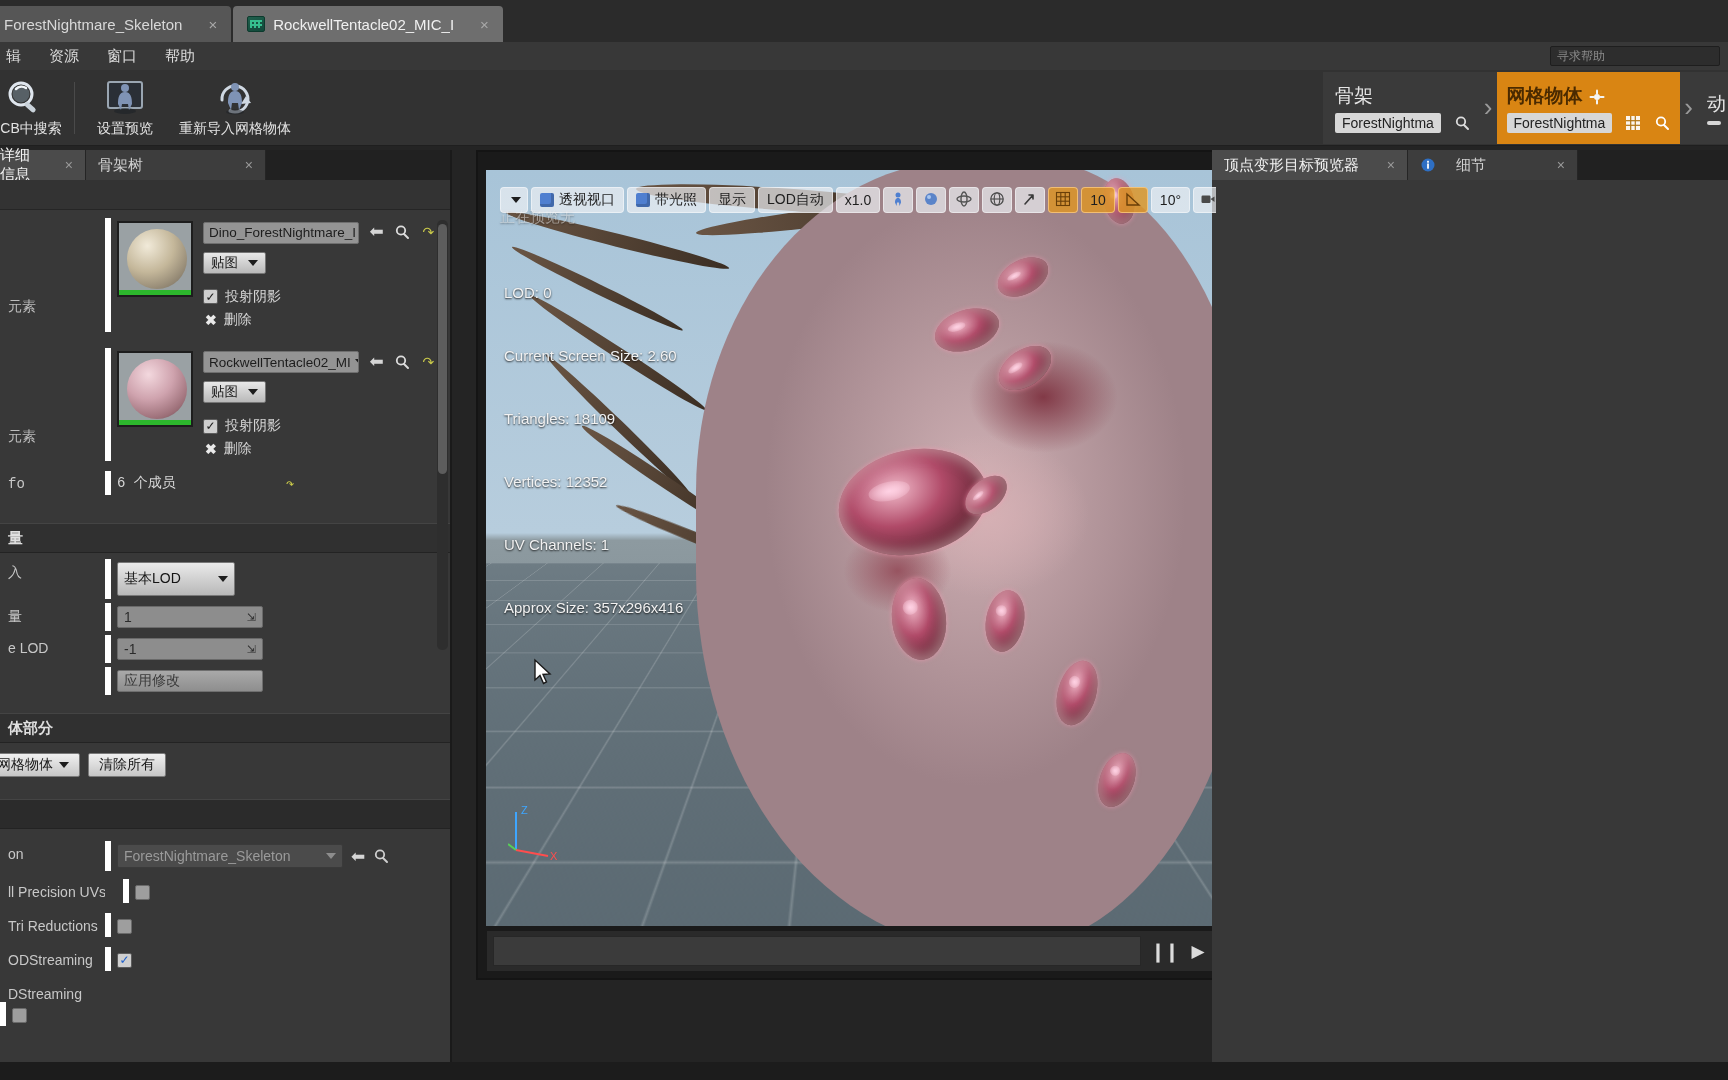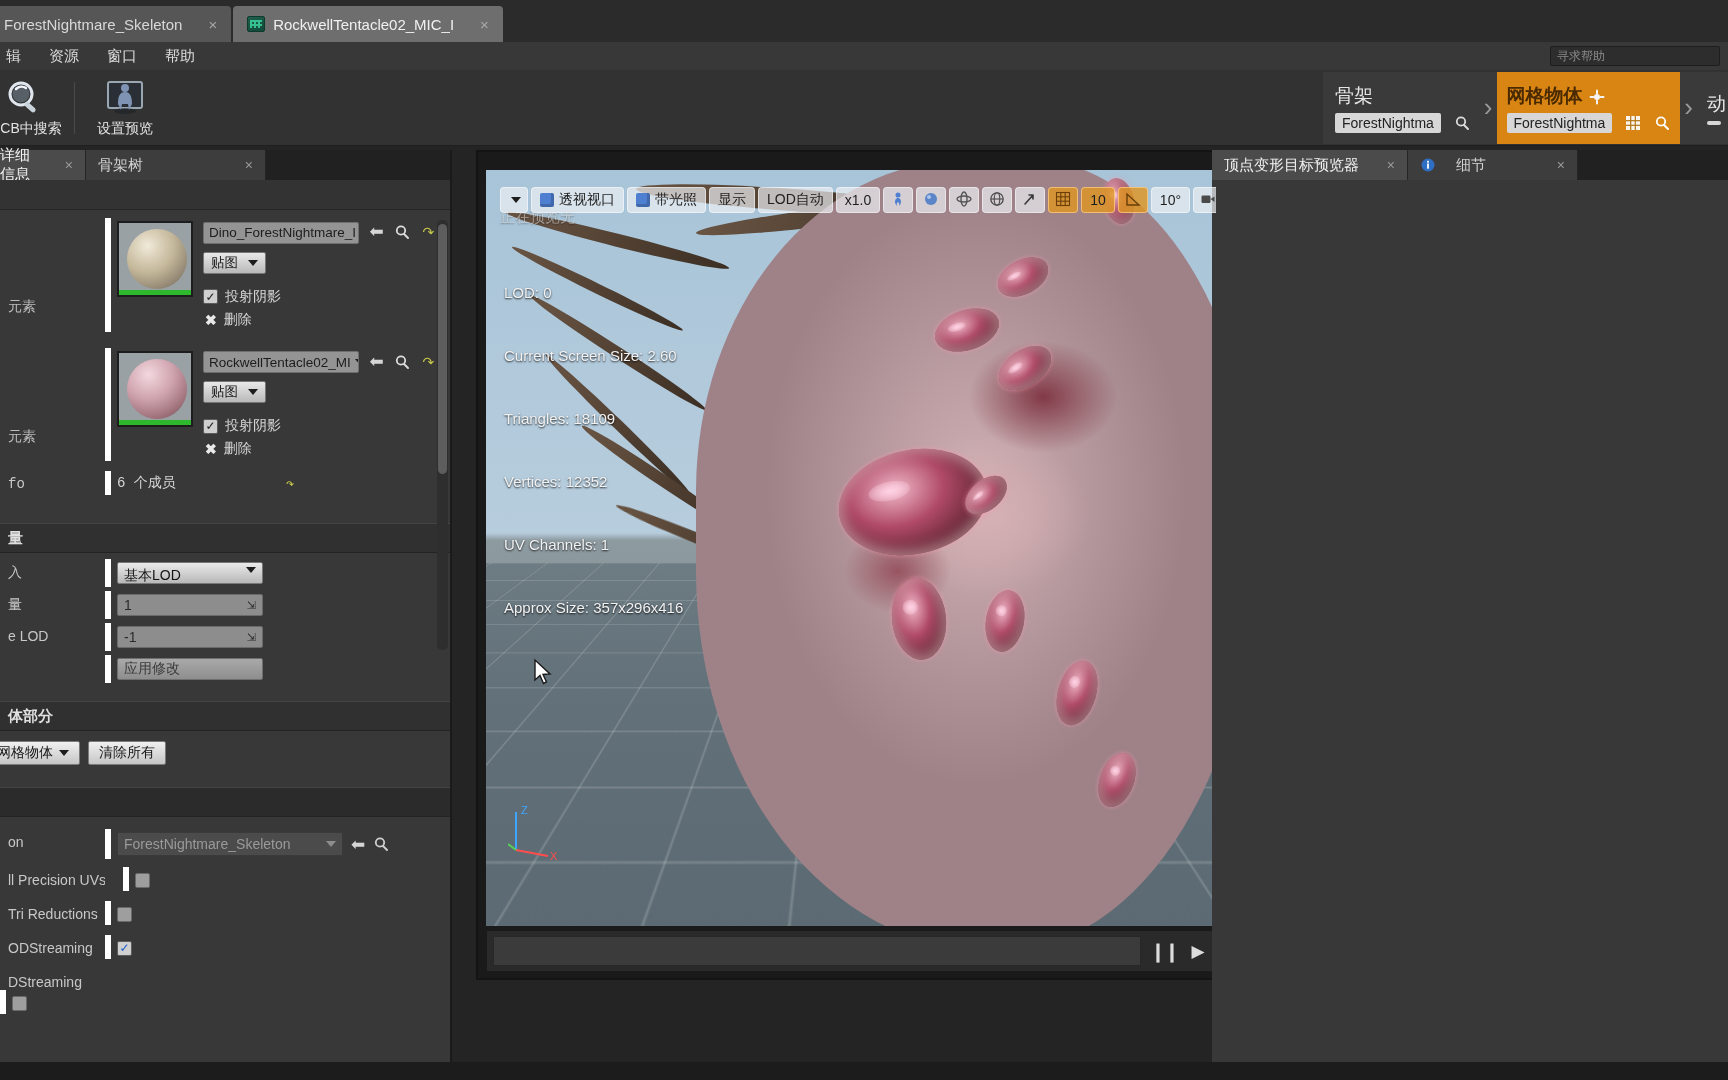--- a/index.html
+++ b/index.html
@@ -158,24 +158,24 @@
   .chk {
     width: 15px; height: 15px; background: #cfcfcf; border: 1px solid #5c5c5c;
     border-radius: 2px; display: inline-flex; align-items: center; justify-content: center;
     color: #1c1c1c; font-size: 12px; flex: none;
   }
   .chk.dim { background: #9e9e9e; border-color: #6a6a6a; color: transparent; }
   .inline { display: flex; align-items: center; gap: 7px; color: #d4d4d4; font-size: 14px; }
   .xmark { color: #eaeaea; font-size: 14px; font-weight: bold; }
 
   .dropdown-w {
-    width: 146px; height: 22px; background: linear-gradient(to bottom,#eaeaea,#b8b8b8);
+    width: 118px; height: 22px; background: linear-gradient(to bottom,#eaeaea,#b8b8b8);
     border: 1px solid #787878; border-radius: 2px;
-    display: flex; align-items: flex-start; justify-content: space-between;
-    padding: 4px 6px; color: #141414; font-size: 14px;
+    display: flex; align-items: center; justify-content: space-between;
+    padding: 16px 6px; color: #141414; font-size: 14px;
   }
   .num-field {
     width: 146px; height: 22px; background: #8d8d8d; border: 1px solid #6a6a6a;
     border-radius: 2px; display: flex; align-items: center; justify-content: space-between;
     padding: 0 6px; color: #2b2b2b; font-size: 14px;
   }
   .apply-btn {
     width: 146px; height: 22px;
     background: linear-gradient(to bottom,#a9a9a9,#8e8e8e);
     border: 1px solid #6f6f6f; border-radius: 2px;
@@ -324,20 +324,32 @@
       <div class="tb-btn">
         <span class="glyph">
           <svg width="42" height="40" viewBox="0 0 42 40">
             <rect x="4" y="4" width="34" height="26" rx="2" fill="#2a2f36" stroke="#9aa6b2" stroke-width="2"></rect>
             <ellipse cx="21" cy="33" rx="11" ry="3" fill="#1d2127" opacity=".6"></ellipse>
             <circle cx="21" cy="10" r="4" fill="#7f93b5"></circle>
             <path d="M21 14 C15 14 14 20 14 26 L17 32 L18 26 L24 26 L25 32 L28 26 C28 20 27 14 21 14 Z" fill="#7f93b5"></path>
           </svg>
         </span>
         <span class="tb-label">设置预览</span>
+      </div>
+      <div class="tb-btn" style="width:128px;">
+        <span class="glyph">
+          <svg width="44" height="40" viewBox="0 0 44 40">
+            <path d="M9 22 A13 13 0 1 1 17 33" fill="none" stroke="#cfd8e2" stroke-width="3" stroke-linecap="round"></path>
+            <path d="M33 18 l5 7 l-10 1 z" fill="#cfd8e2"></path>
+            <ellipse cx="22" cy="34" rx="9" ry="2.6" fill="#1d2127" opacity=".55"></ellipse>
+            <circle cx="22" cy="9" r="4" fill="#7f93b5"></circle>
+            <path d="M22 13 C16 13 15 19 15 25 L18 32 L19 25 L25 25 L26 32 L29 25 C29 19 28 13 22 13 Z" fill="#7f93b5"></path>
+          </svg>
+        </span>
+        <span class="tb-label">重新导入网格物体</span>
       </div>
     </div>
 
     <div class="toolbar-spacer"></div>
 
     <div class="breadcrumbs">
       <div class="crumb">
         <div class="crumb-title">
             <span>骨架</span>
           </div>

